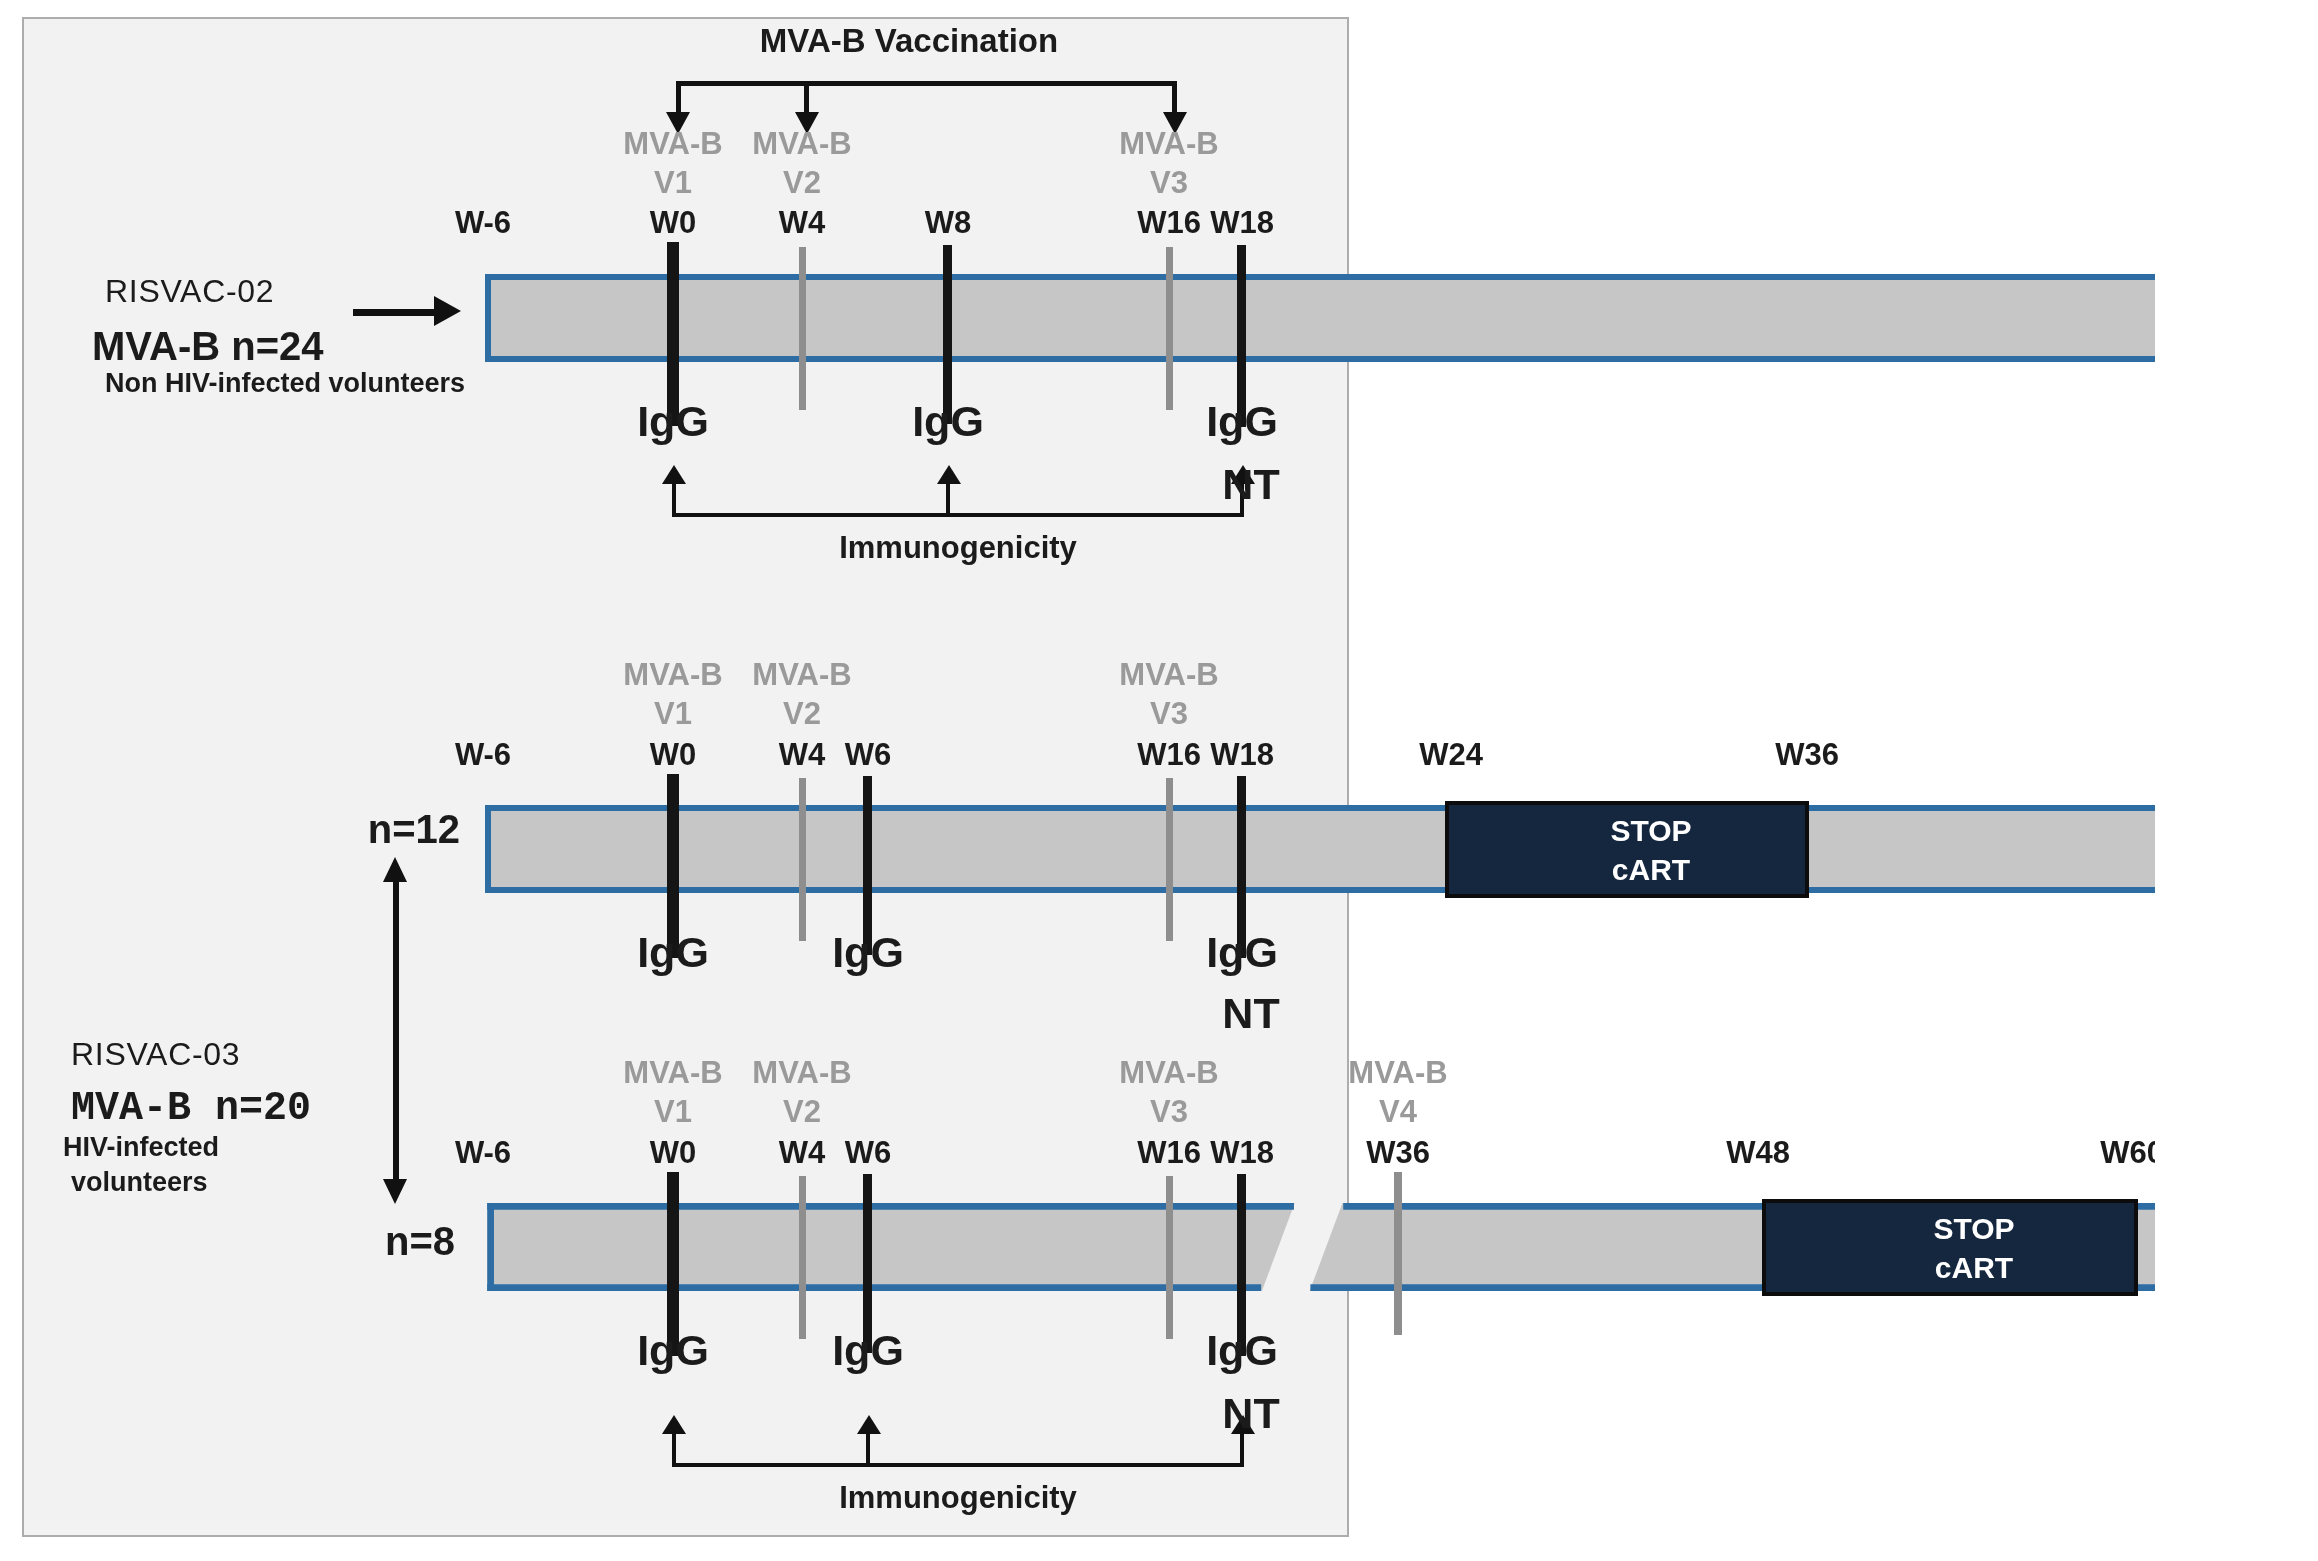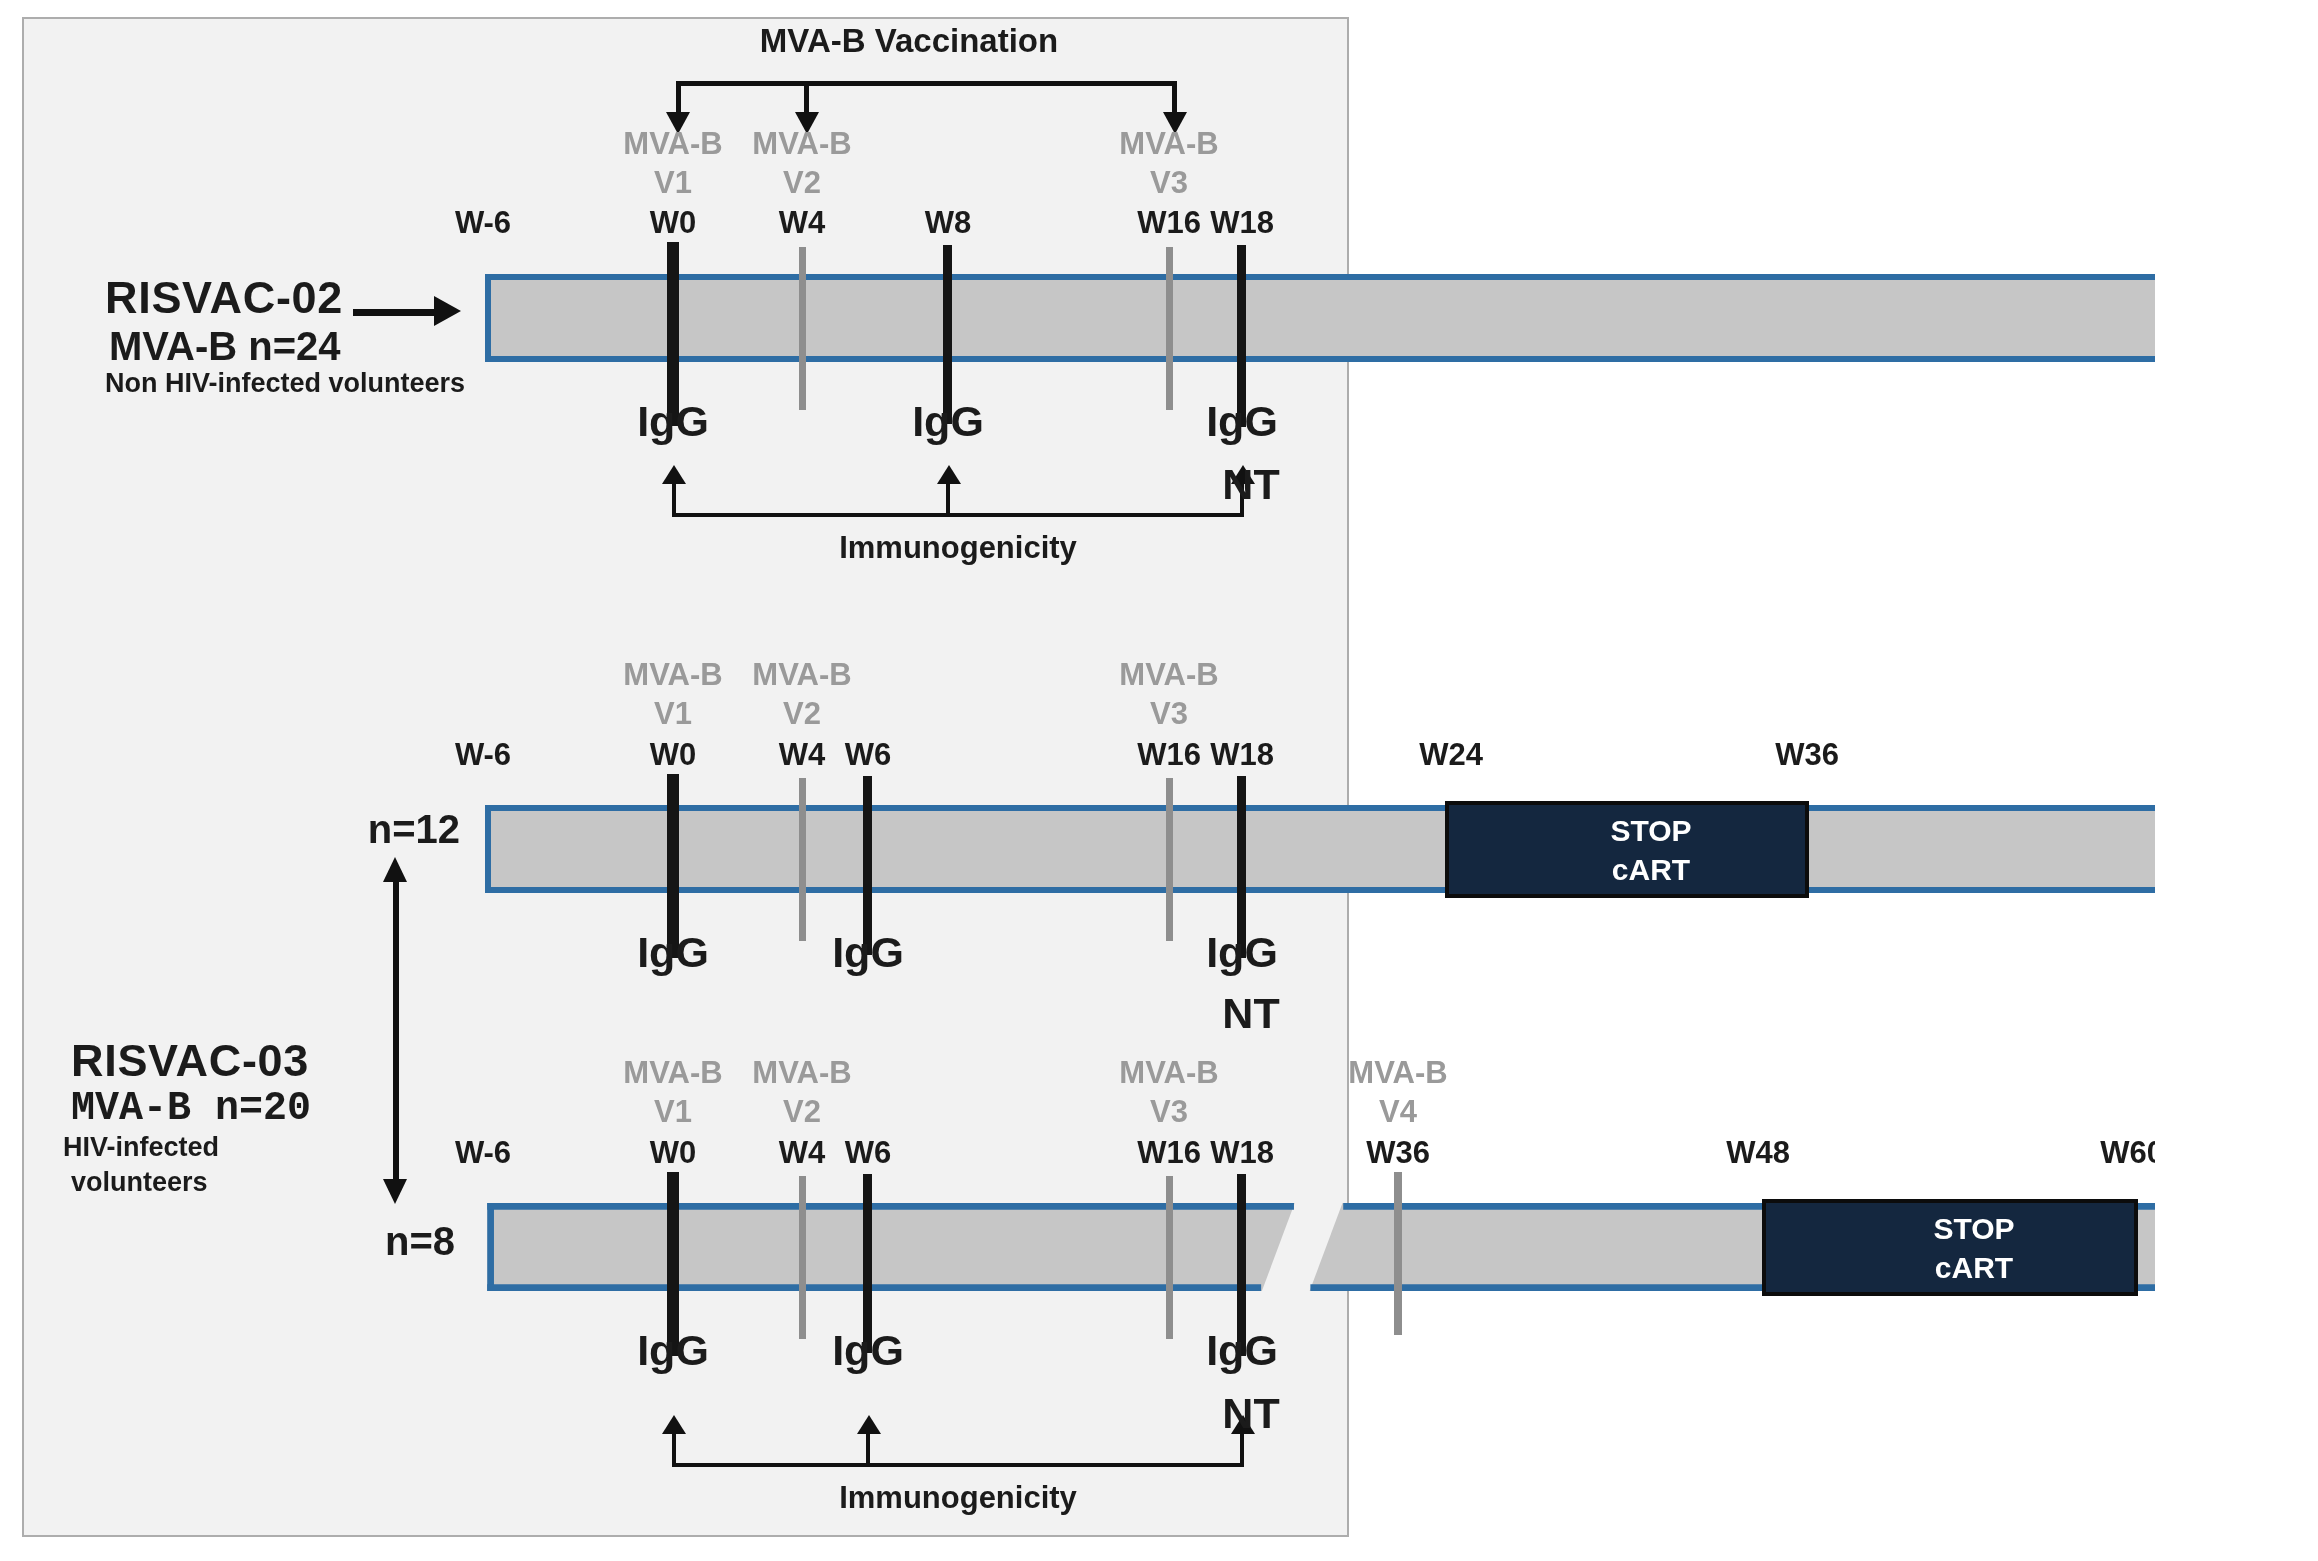--- a/index.html
+++ b/index.html
@@ -15,21 +15,21 @@
   .tk{position:absolute;background:#151515;z-index:3;}
   .tk.gy{background:#8e8e8e;}
   
   .wl{position:absolute;transform:translateX(-50%);font-size:31px;font-weight:bold;
       white-space:nowrap;z-index:4;line-height:1.1;}
   .gl{position:absolute;transform:translateX(-50%);font-size:31px;font-weight:600;color:#9a9a9a;
       white-space:nowrap;z-index:4;line-height:1.1;}
   .ig{position:absolute;transform:translateX(-50%);font-size:43px;font-weight:bold;
       white-space:nowrap;z-index:4;line-height:1.0;}
   .grp{position:absolute;transform:translateX(-100%);font-size:40px;font-weight:bold;z-index:4;}
-  .t-main{position:absolute;font-size:45px;font-weight:700;letter-spacing:0.7px;z-index:4;line-height:1.0;}
+  .t-main{position:absolute;font-size:32px;font-weight:400;letter-spacing:0.7px;z-index:4;line-height:1.0;}
   .t-sub{position:absolute;font-size:40px;font-weight:800;z-index:4;line-height:1.0;}
   .t-pop{position:absolute;font-size:27px;font-weight:bold;z-index:4;line-height:1.0;}
   .imlab{position:absolute;transform:translateX(-50%);font-size:31px;font-weight:bold;z-index:4;}
   .btitle{position:absolute;transform:translateX(-50%);font-size:33px;font-weight:bold;z-index:4;}
   
   .stopbox{position:absolute;background:#14273f;border:4.5px solid #0c0c0c;box-sizing:border-box;
            display:flex;flex-direction:column;align-items:center;justify-content:center;
            color:#ffffff;font-weight:bold;font-size:30px;line-height:1.3;z-index:2;padding-left:48px;}
   .disu{position:absolute;transform:translateX(-50%);font-size:46px;font-weight:600;color:#ffffff;
         letter-spacing:2.2px;z-index:3;white-space:nowrap;}
@@ -53,21 +53,21 @@
   <span class="btitle" style="left:909px;top:22.4px;">MVA-B Vaccination</span>
   <div class="sth" style="left:676px;top:81px;width:501px;height:4.5px;"></div>
   <div class="stv" style="left:676px;top:81px;width:4.5px;height:31px;"></div>
   <div class="stv" style="left:804px;top:84px;width:4.5px;height:28.4px;"></div>
   <div class="stv" style="left:1172px;top:81px;width:4.5px;height:31px;"></div>
   <div class="hd-d" style="left:666px;top:112px;"></div>
   <div class="hd-d" style="left:795px;top:112px;"></div>
   <div class="hd-d" style="left:1163px;top:112px;"></div>
 
   <span class="t-main" style="left:105px;top:275px;">RISVAC-02</span>
-  <span class="t-sub" style="left:109px;top:326px;">MVA-B n=24</span>
+  <span class="t-sub" style="left:92px;top:326px;">MVA-B n=24</span>
   <span class="t-pop" style="left:105px;top:370px;">Non HIV-infected volunteers</span>
   <div class="sth" style="left:353px;top:309px;width:82px;height:6.7px;"></div>
   <div class="hd-r" style="left:434px;top:296px;"></div>
 
   <span class="gl" style="left:673px;top:127px;">MVA-B</span>
   <span class="gl" style="left:673px;top:166px;">V1</span>
   <span class="gl" style="left:802px;top:127px;">MVA-B</span>
   <span class="gl" style="left:802px;top:166px;">V2</span>
   <span class="gl" style="left:1169px;top:127px;">MVA-B</span>
   <span class="gl" style="left:1169px;top:166px;">V3</span>

